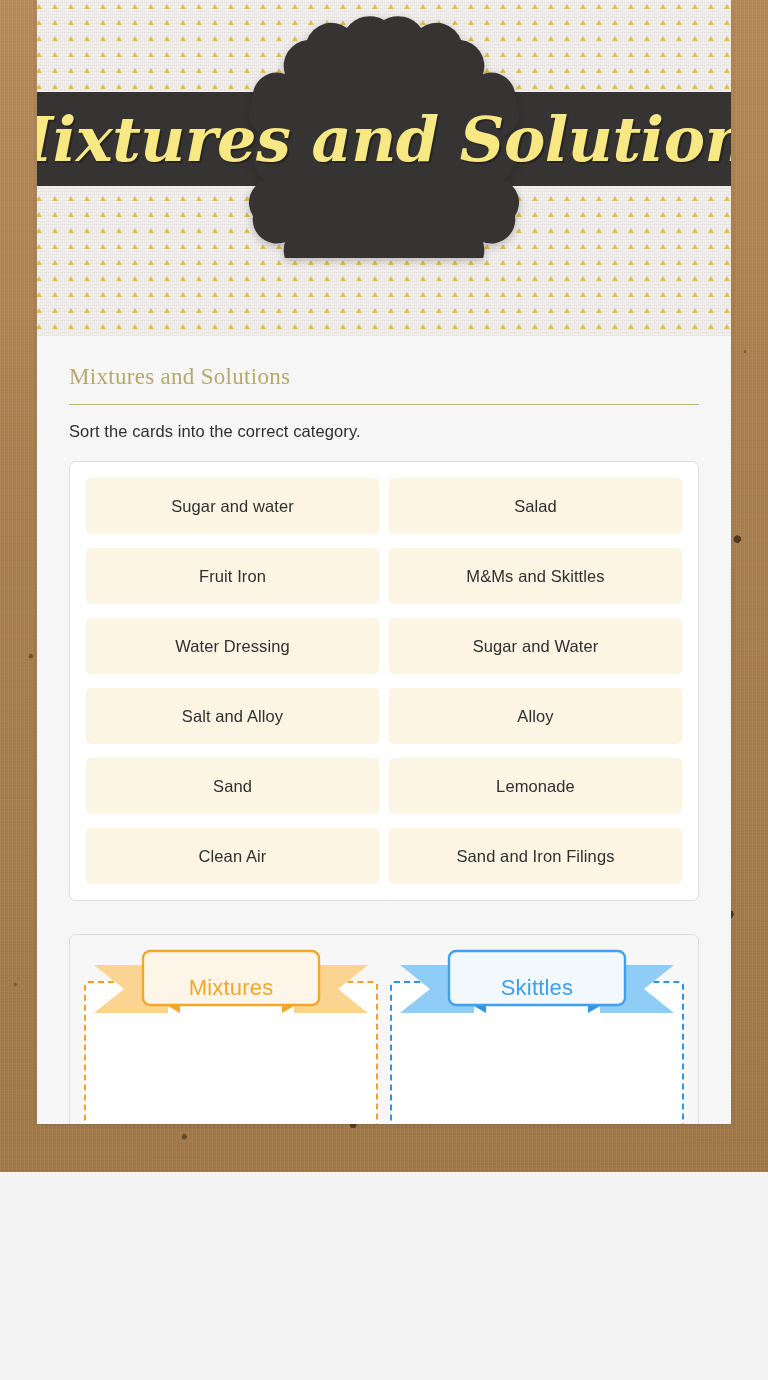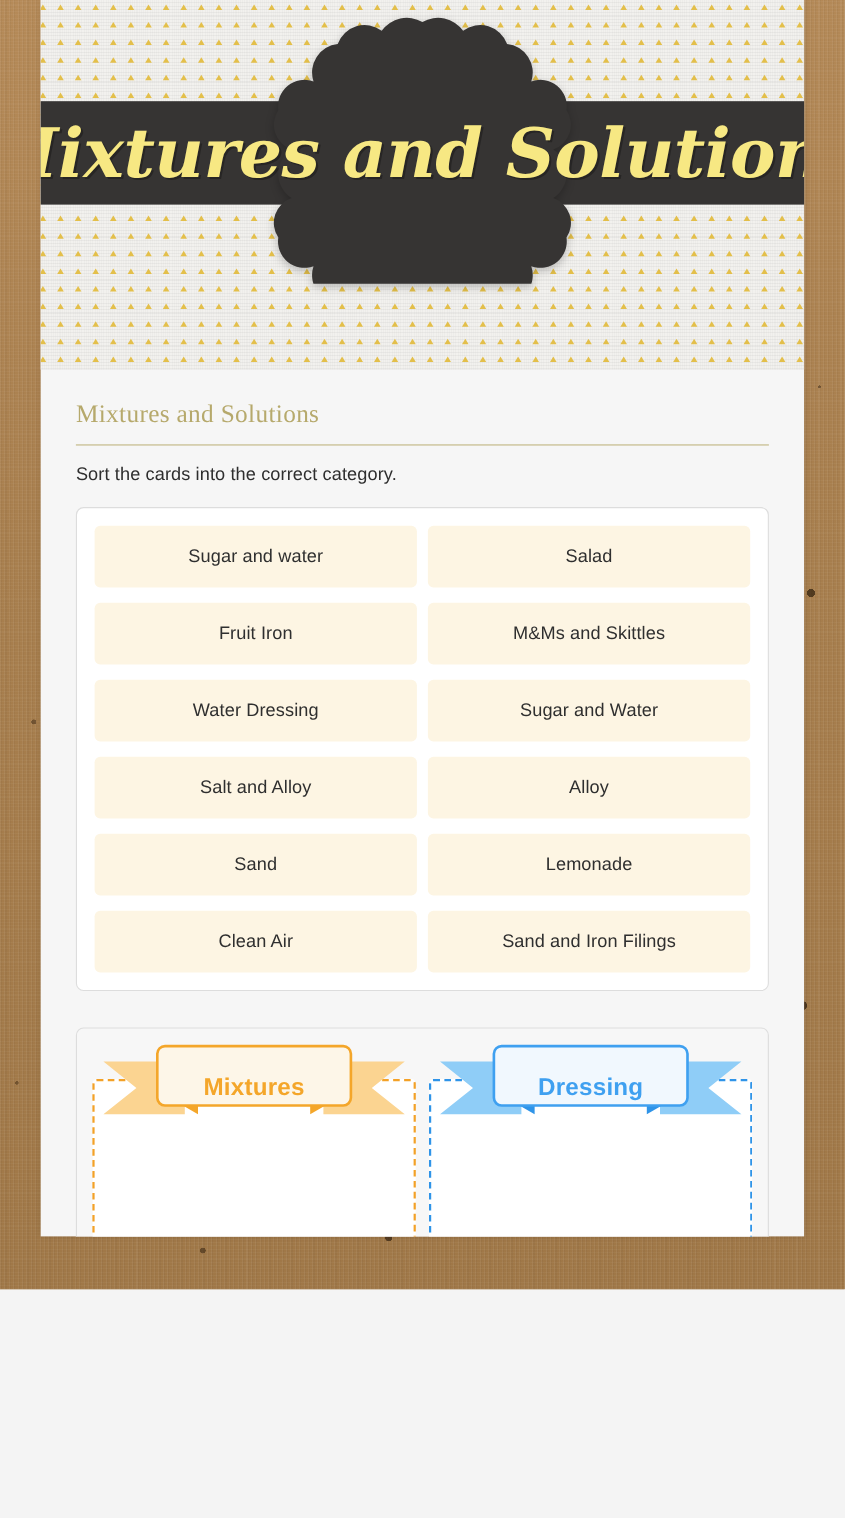--- a/index.html
+++ b/index.html
@@ -190,21 +190,20 @@
     border-radius: 7px;
     padding: 24px 14px 16px 14px;
     display: flex;
     gap: 12px;
     position: relative;
   }
   .zone-wrap {
     position: relative;
     flex: 1;
     padding-top: 22px;
-    font-weight: bold;
   }
   .dropzone {
     height: 152px;
     background: #ffffff;
     border-radius: 4px;
   }
   .dropzone.mix { border: 2px dashed #f3a127; }
   .dropzone.sol { border: 2px dashed #2f94e8; }
 
   
@@ -1245,20 +1244,20 @@
         <div class="zone-wrap">
           <div class="ribbon">
             <svg viewBox="0 0 282 70" xmlns="http://www.w3.org/2000/svg">
               <polygon points="4,16 78,16 78,64 4,64 34,40" fill="#8fcdf7"></polygon>
               <polygon points="278,16 204,16 204,64 278,64 248,40" fill="#8fcdf7"></polygon>
               <polygon points="66,50 90,50 90,64" fill="#2f94e8"></polygon>
               <polygon points="216,50 192,50 192,64" fill="#2f94e8"></polygon>
               <rect x="53" y="2" width="176" height="54" rx="7" ry="7" fill="#f1f8fe" stroke="#3fa0f0" stroke-width="2.4"></rect>
             </svg>
           </div>
-          <div class="ribbon-label sol" style="left: 50%; transform: translateX(-50%); width: 282px;">Dressing</div>
+          <div class="ribbon-label sol" style="left: 50%; transform: translateX(-50%); width: 282px;">Skittles</div>
           <div class="dropzone sol"></div>
         </div>
 
       </div>
     </div>
   </div>
 </div>
 
 </body></html>

